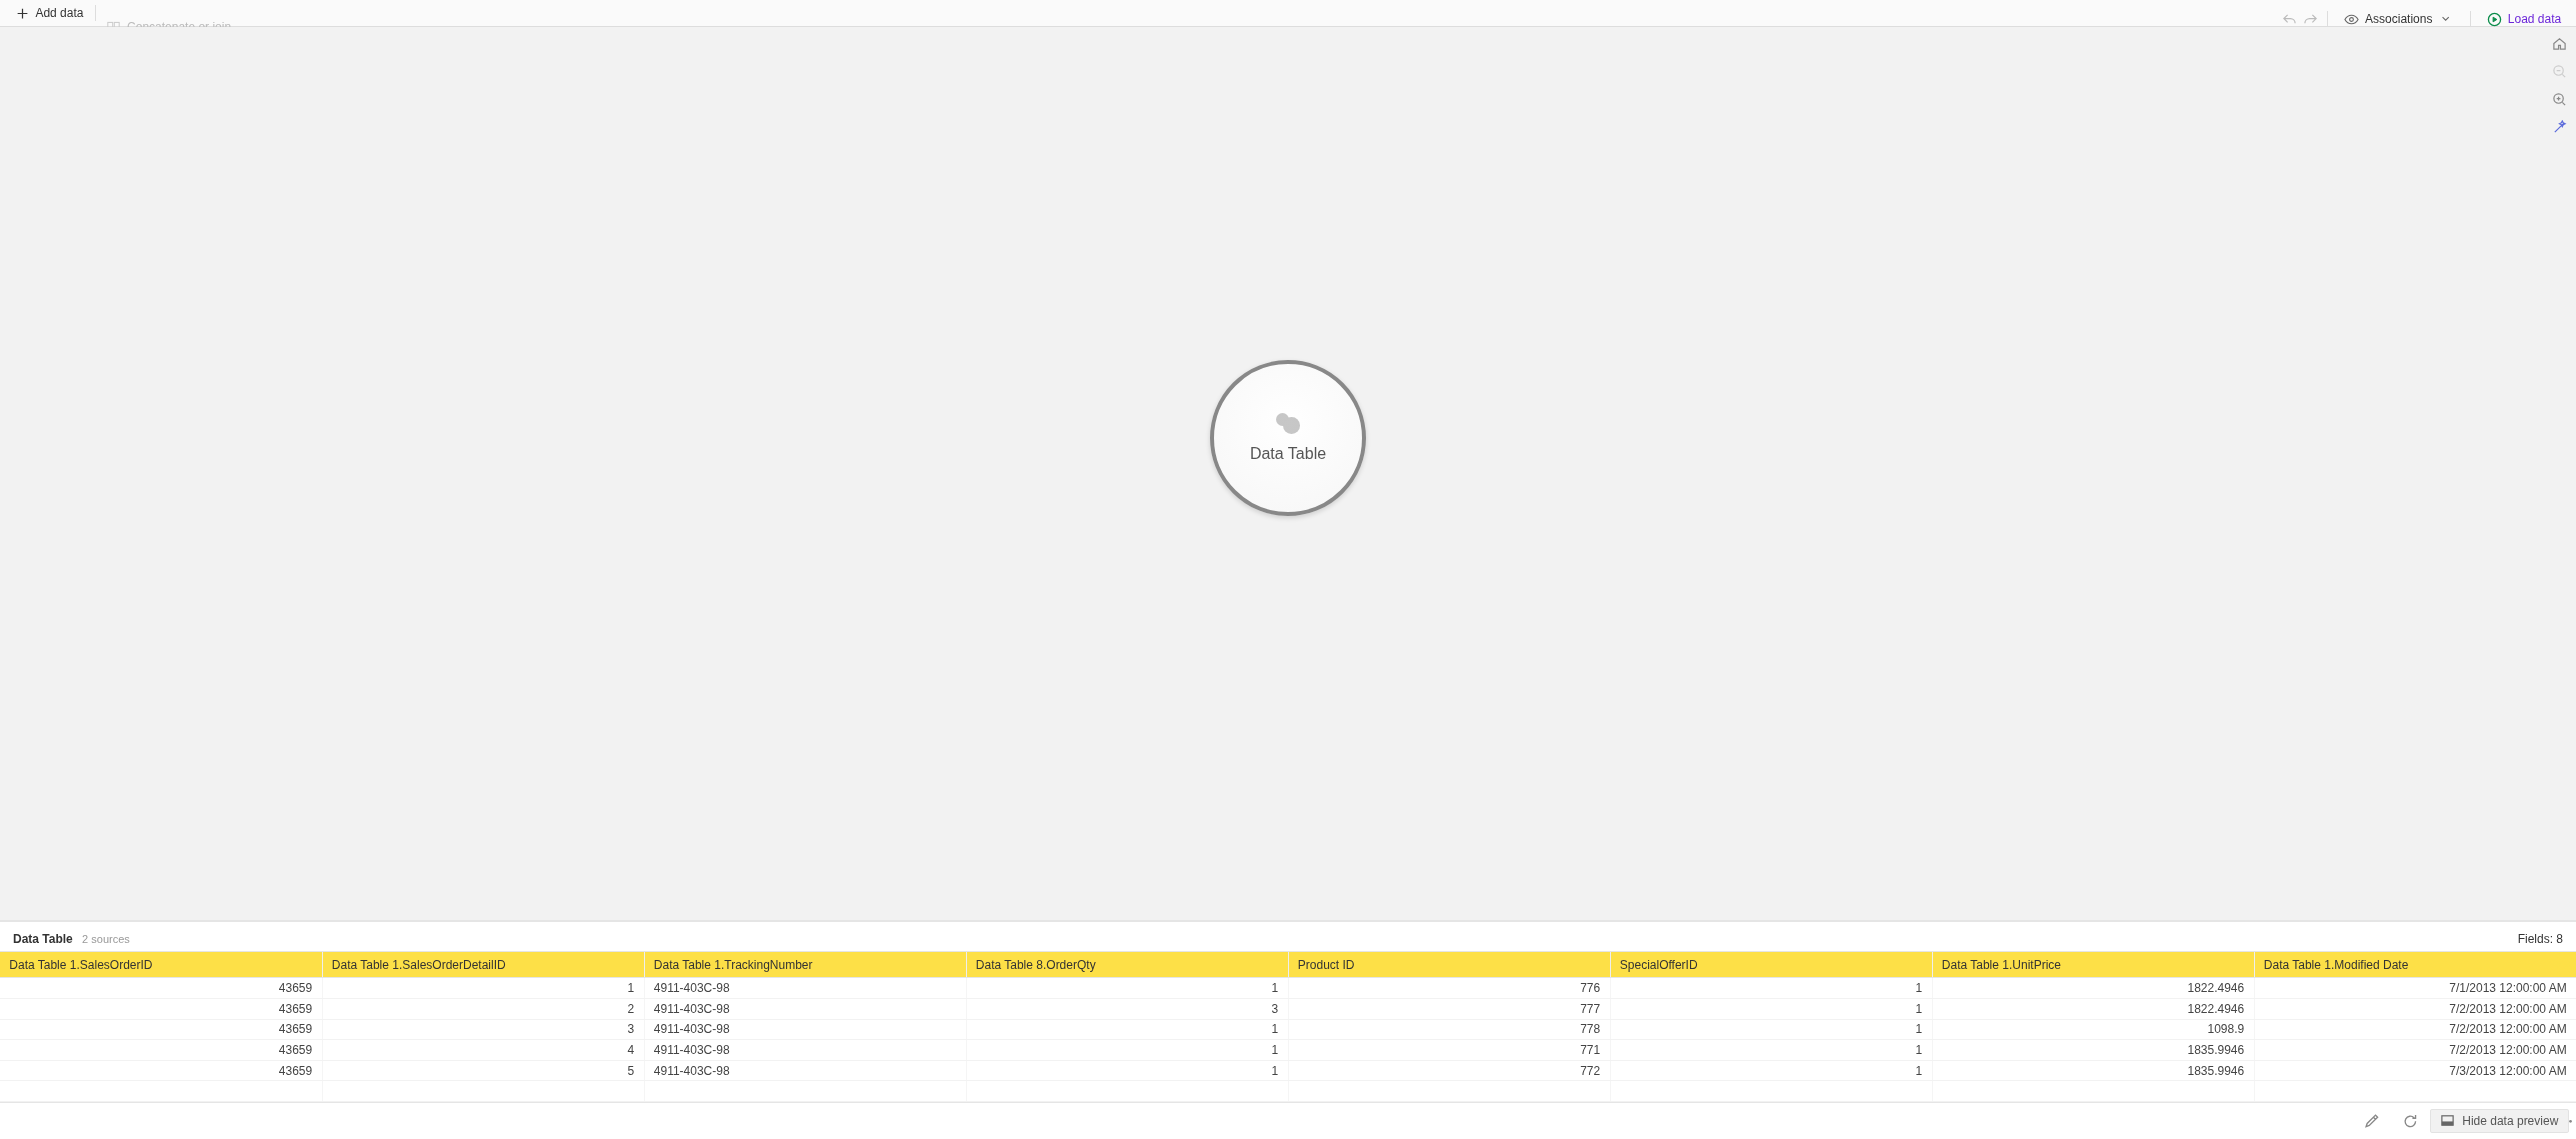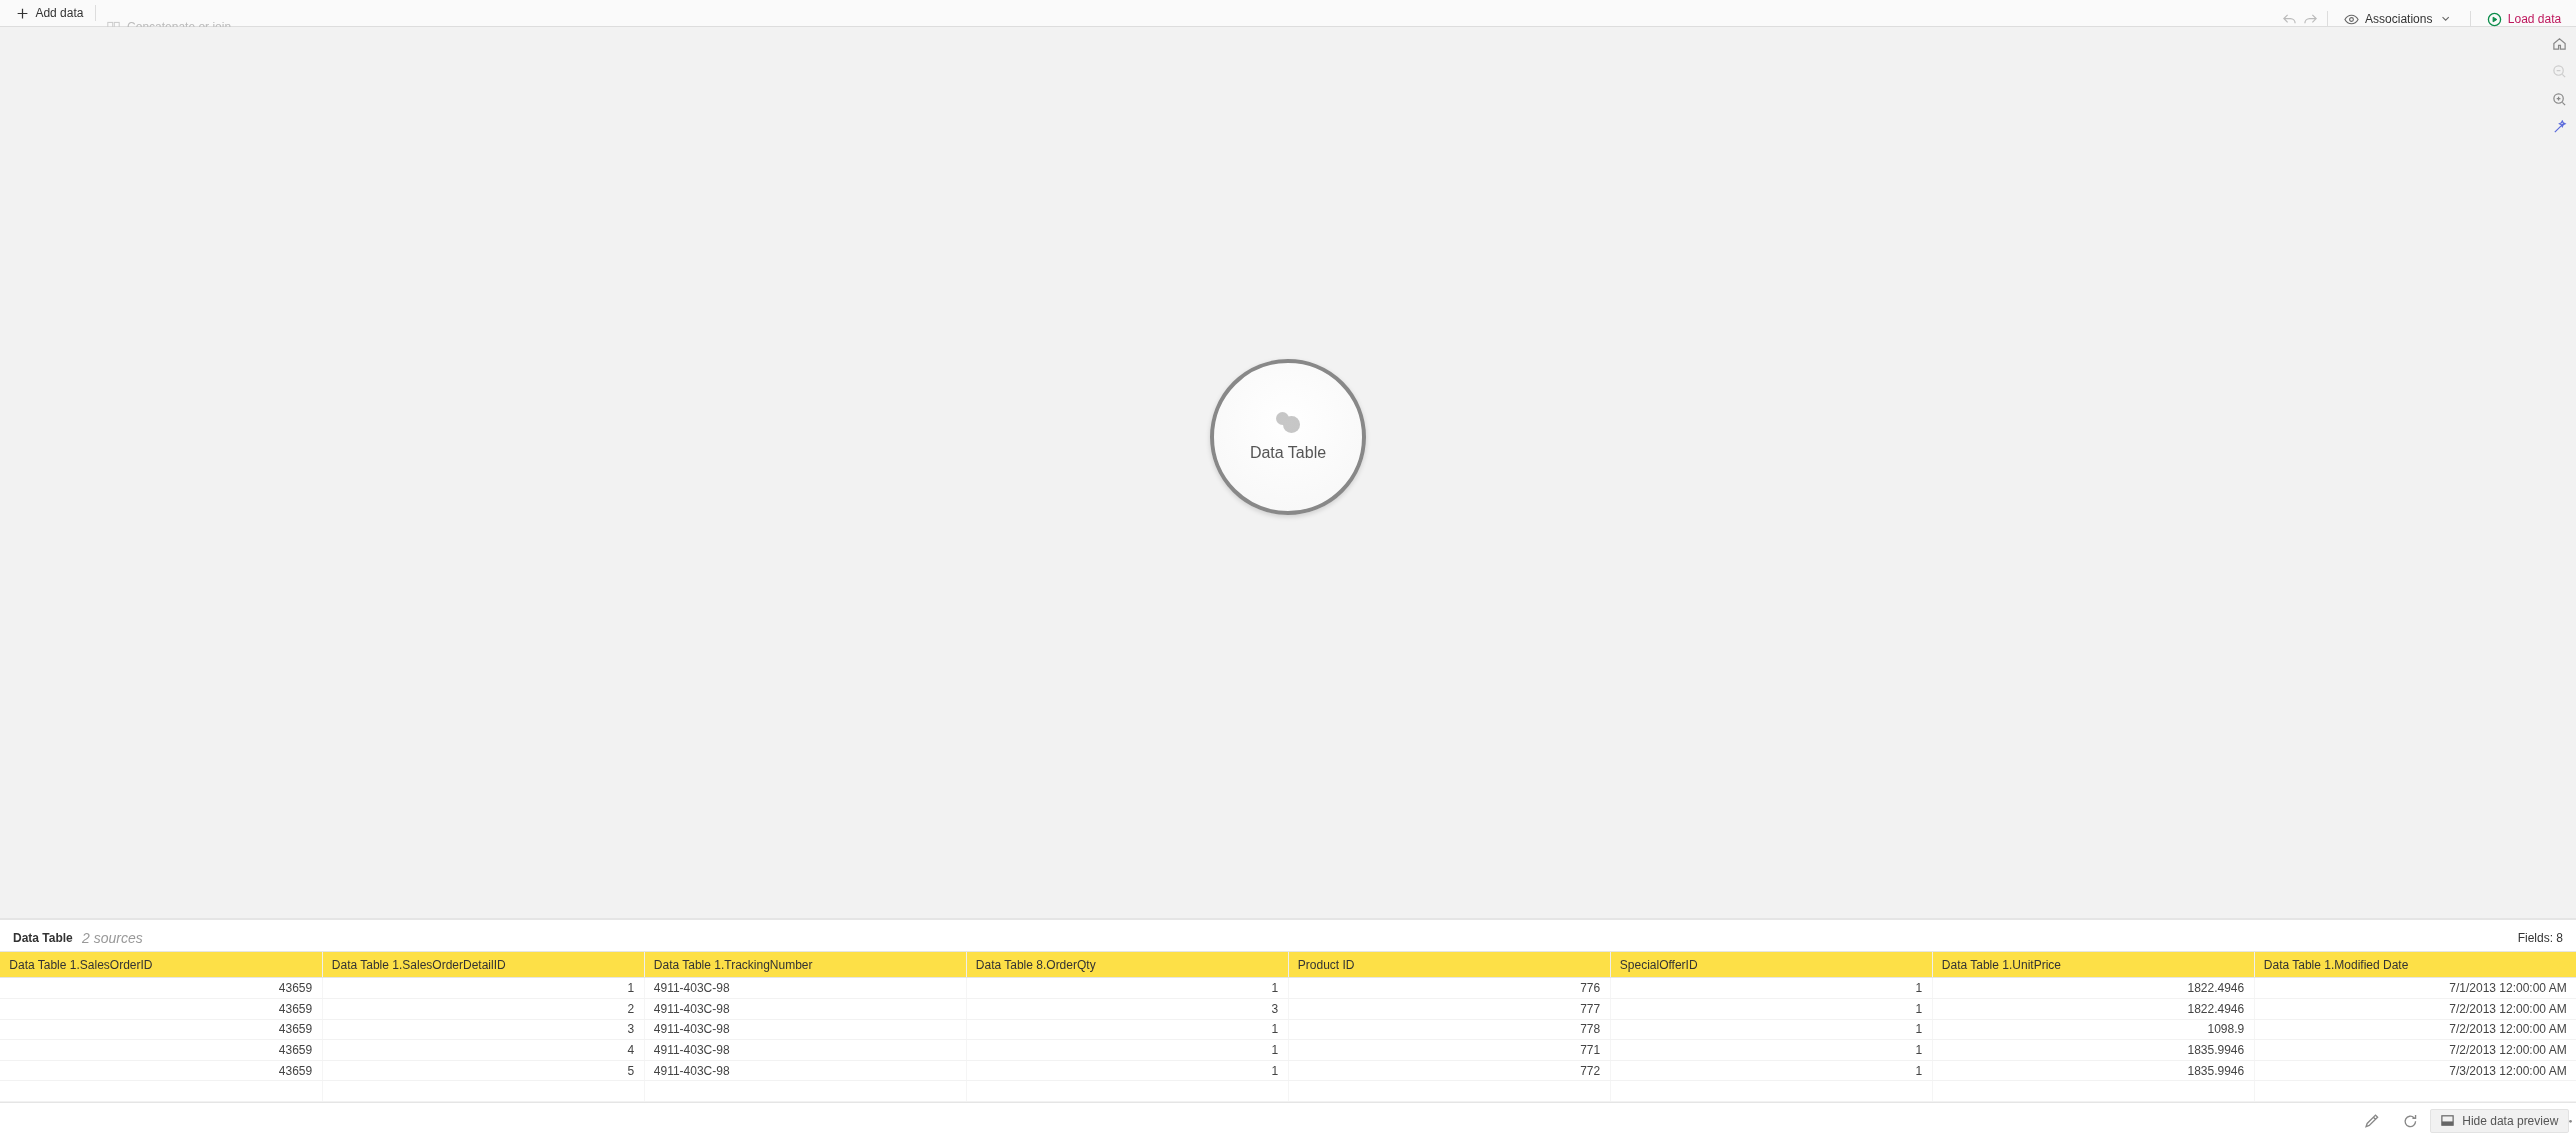--- a/index.html
+++ b/index.html
@@ -7,41 +7,41 @@
 .app { display: flex; flex-direction: column; height: 100vh; }
 
 
 .toolbar { display: flex; align-items: center; height: 27px; border-bottom: 0.9px solid #ddd; background: #fafafa; padding: 0 7.4px; }
 .toolbar-left { display: flex; align-items: center; gap: 0; }
 .toolbar-right { margin-left: auto; display: flex; align-items: center; gap: 5.6px; margin-top: 12px; }
 .tb-btn { display: flex; align-items: center; gap: 5.6px; padding: 3.7px 7.4px; background: transparent; border: none; cursor: pointer; font-size: 12px; color: #333; }
 .tb-btn.disabled { color: #bbb; cursor: default; margin-top: 27px; }
 .tb-sep { width: 0.9px; height: 16.7px; background: #ddd; margin: 0 3.7px; }
 .icon { display: inline-flex; align-items: center; justify-content: center; width: 15px; height: 15px; }
-.load-btn { color: #be185d; font-weight: 500; }
+.load-btn { color: #6d28d9; font-weight: 500; }
 .load-btn .icon svg { stroke: #0a8c4a; }
 
 
 .canvas-wrap { flex: 1; position: relative; background: #f2f2f2; border-bottom: 0.9px solid #e5e5e5; overflow: hidden; }
 .canvas-tools { position: absolute; top: 7.4px; right: 7.4px; display: flex; flex-direction: column; gap: 9.3px; align-items: center; }
 .canvas-tool { width: 18.6px; height: 18.6px; display: flex; align-items: center; justify-content: center; cursor: pointer; color: #777; }
 .canvas-tool.magic { color: #5b6bdb; }
 
 .bubble { position: absolute; left: 50%; top: 46%; transform: translate(-50%, -50%); width: 156px; height: 156px; border-radius: 50%; background: radial-gradient(circle at 50% 40%, #ffffff, #f6f6f6); border: 4.6px solid #888; box-shadow: 0 1.9px 5.6px rgba(0,0,0,0.15); display: flex; flex-direction: column; align-items: center; justify-content: center; gap: 11px; }
 .bubble-icon { width: 24px; height: 20.4px; position: relative; opacity: 0.55; }
 .bubble-icon .c1, .bubble-icon .c2 { position: absolute; border-radius: 50%; background: #9a9a9a; }
 .bubble-icon .c1 { width: 13px; height: 13px; left: 0; top: 0; }
 .bubble-icon .c2 { width: 16.7px; height: 16.7px; right: 0; bottom: 0; }
 .bubble-label { font-size: 16px; color: #555; }
 
 
 .preview { border-top: 0.9px solid #e5e5e5; }
 .preview-header { display: flex; align-items: center; padding: 9.3px 13px 5.6px; gap: 9.3px; }
 .preview-title { font-weight: 600; color: #333; }
-.preview-sub { color: #999; font-size: 14px; font-style: italic; }
+.preview-sub { color: #999; font-size: 11px; }
 .preview-fields { margin-left: auto; color: #333; font-size: 12px; }
 
 .grid { overflow: hidden; }
 .grid table { width: 100%; border-collapse: collapse; table-layout: fixed; }
 .grid th { text-align: left; font-weight: 400; color: #333; padding: 5.6px 9.3px; border-top: 0.9px solid #e5e5e5; border-bottom: 0.9px solid #e5e5e5; border-left: 0.9px solid #eee; background: #fde047; white-space: nowrap; overflow: hidden; text-overflow: ellipsis; }
 .grid th:first-child { border-left: none; }
 .grid td { padding: 2.8px 9.3px; border-bottom: 0.9px solid #f2f2f2; border-left: 0.9px solid #f5f5f5; color: #444; white-space: nowrap; }
 .grid td:first-child { border-left: none; }
 .grid .num { text-align: right; }
 .grid .txt { text-align: left; }

